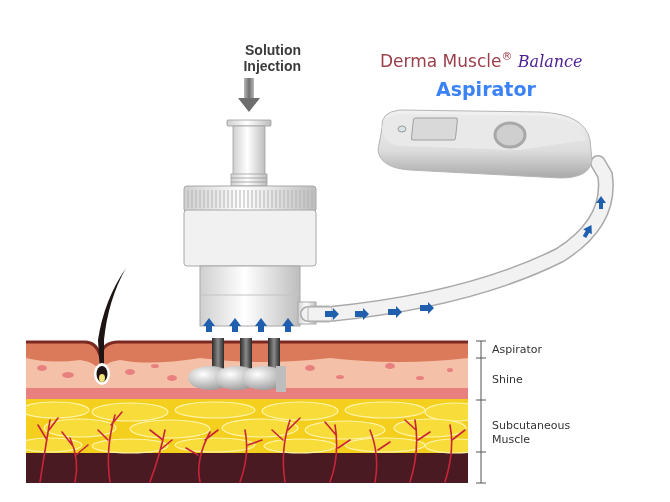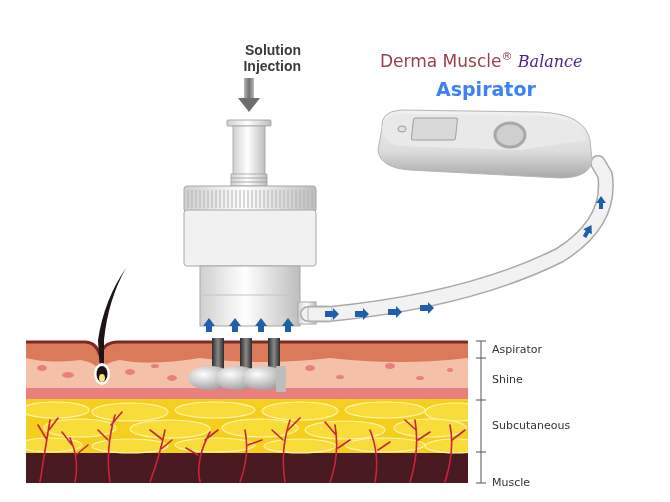--- a/index.html
+++ b/index.html
@@ -248,13 +248,13 @@
 
 <div class="lbl brand"><span>Derma Muscle</span><span class="reg">®</span> <span class="bal">Balance</span></div>
 <div class="lbl aspirator">Aspirator</div>
 
 <div class="lbl needle-label">
 </div>
 
 <div class="lbl layer" style="top:343px;">Aspirator</div>
 <div class="lbl layer" style="top:373px;">Shine</div>
 <div class="lbl layer" style="top:419px;">Subcutaneous</div>
-<div class="lbl layer" style="top:433px;margin-top:43px;">Muscle</div>
+<div class="lbl layer" style="top:433px;">Muscle</div>
 
 </body></html>

